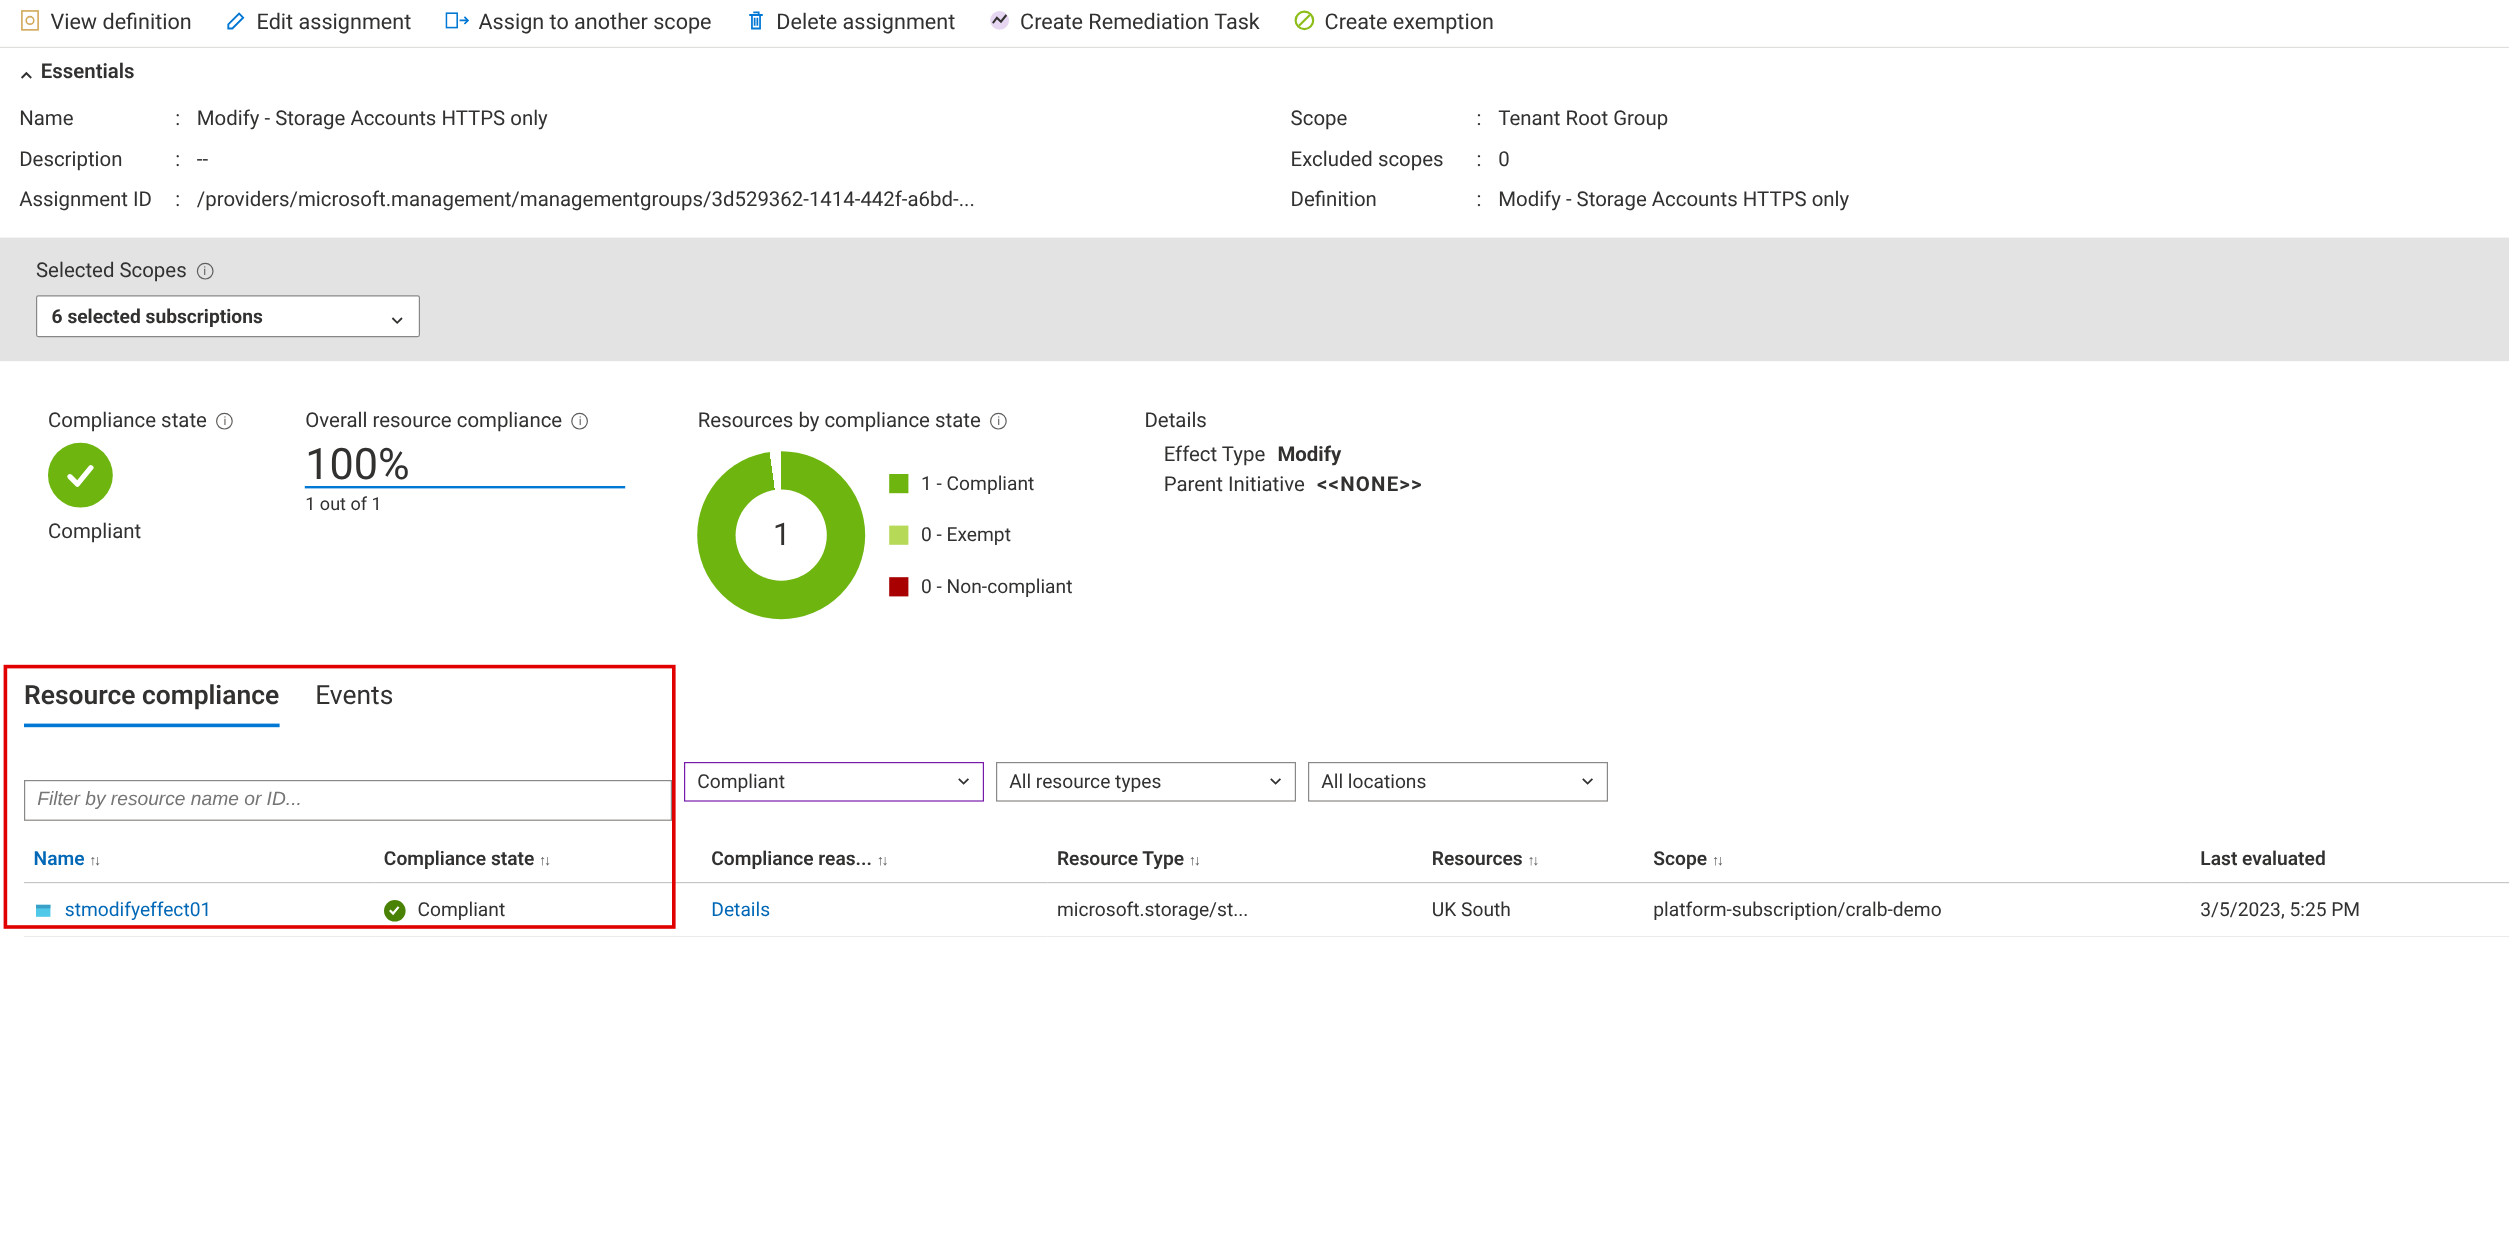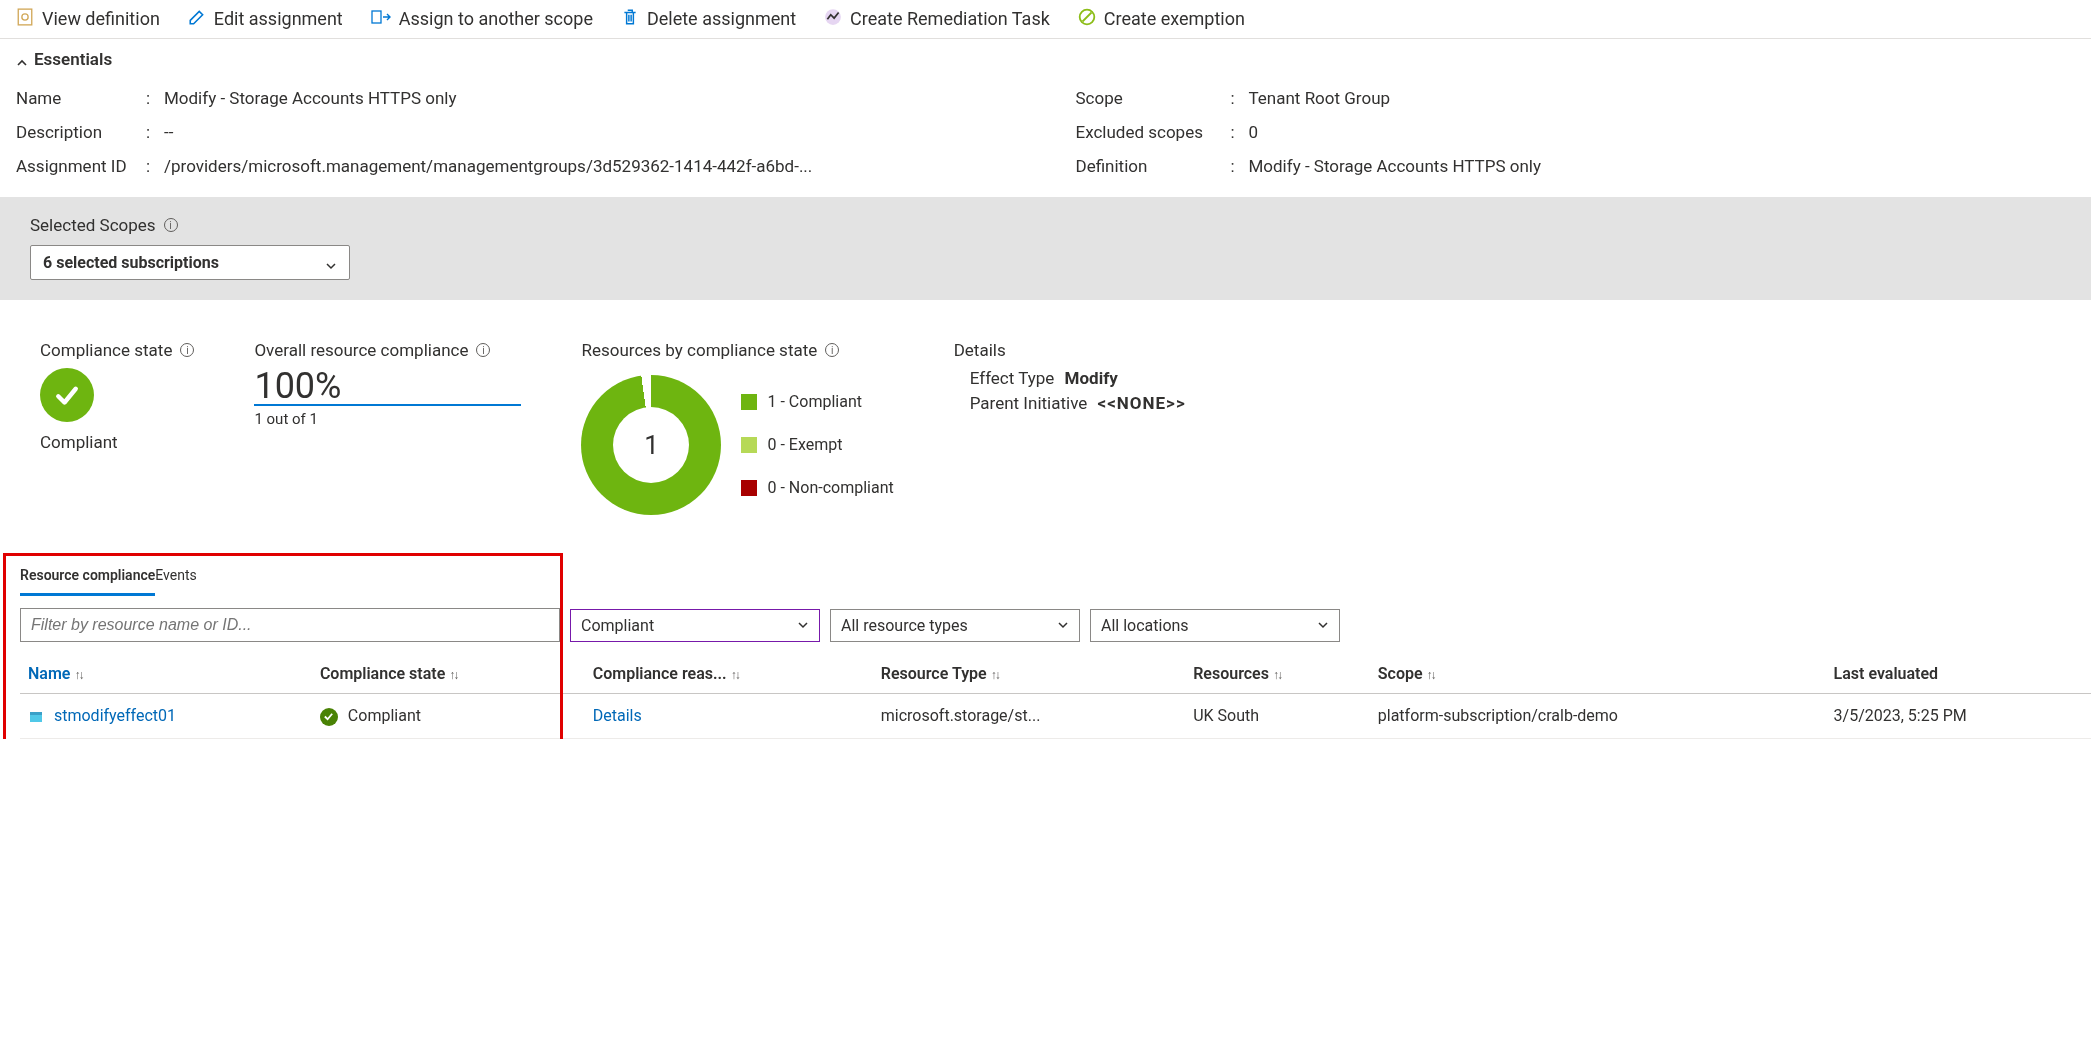--- a/index.html
+++ b/index.html
@@ -164,22 +164,23 @@
   .details-val-mono { font-weight:700; margin-left:6px; letter-spacing:1px;}
 
   .annot-box {
     border: 3px solid #e00000;
     position:absolute;
     pointer-events:none;
   }
 
   .tab-row {
     display:flex;
+    gap:30px;
     padding: 0 20px;
-    font-size:14px;
+    font-size:22px;
     margin-top:10px;
   }
   .tab {
     padding: 6px 0 10px 0;
     cursor:pointer;
   }
   .tab.active {
     font-weight:600;
     border-bottom:3px solid #0078d4;
   }
@@ -190,20 +191,21 @@
     align-items:center;
   }
   .filter-input {
     border:1px solid #8a8886;
     padding:7px 10px;
     font-size:16px;
     width:540px;
     font-style:italic;
     color:#1d4ed8;
     background:#fff;
+    margin-top:32px;
   }
   .filter-dd {
     border:1px solid #8a8886;
     padding:6px 10px;
     font-size:16px;
     display:flex;
     justify-content:space-between;
     align-items:center;
     cursor:pointer;
     background:#fff;

